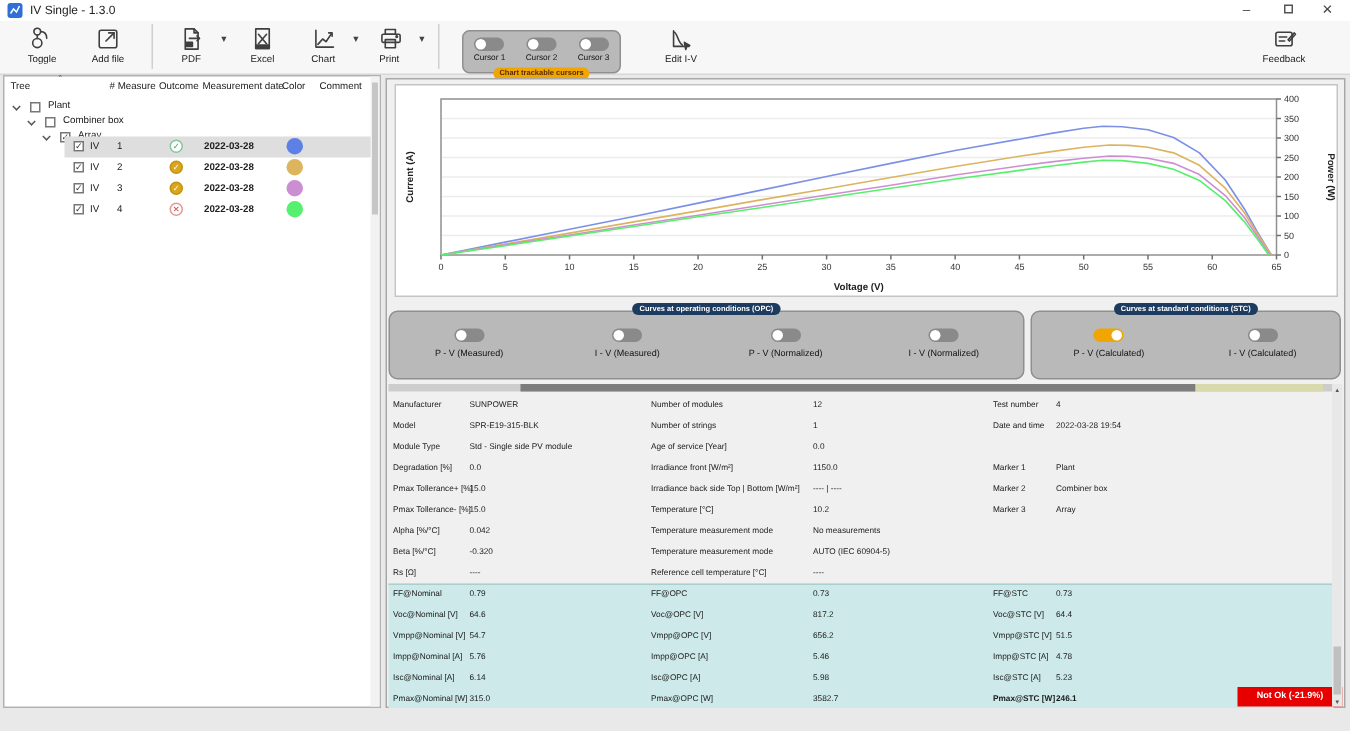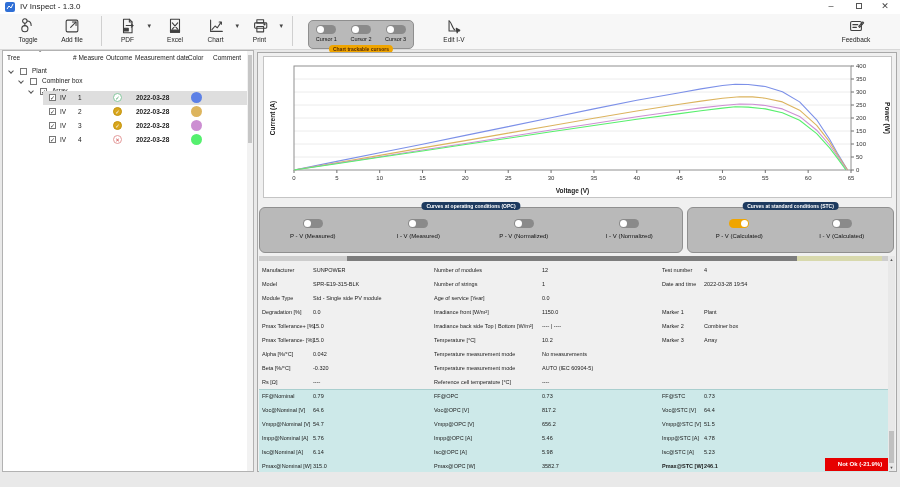--- a/index.html
+++ b/index.html
@@ -83,21 +83,21 @@
 </style>
 </head>
 <body>
 
 <div class="titlebar">
   <span class="app-ic">
     <svg width="8" height="8" viewBox="0 0 8 8">
         <polyline points="1,6 3,3 5,5 7,1" fill="none" stroke="#fff" stroke-width="1"></polyline>
       </svg>
   </span>
-  <span class="win-title">IV Inspect - 1.3.0</span>
+  <span class="win-title">IV Single - 1.3.0</span>
   <span class="winbtn" style="right:58px">–</span>
   <span class="winbtn" style="right:30px"><span class="maxbox"></span></span>
   <span class="winbtn" style="right:4px">✕</span>
 </div>
 
 <div class="toolbar">
   <div style="display:flex">
       <div class="tb-btn">
         <span class="tb-ic">
           <svg width="18" height="18" viewBox="0 0 20 20" fill="none" stroke="#3f3f3f" stroke-width="1.2" stroke-linecap="round" stroke-linejoin="round">

